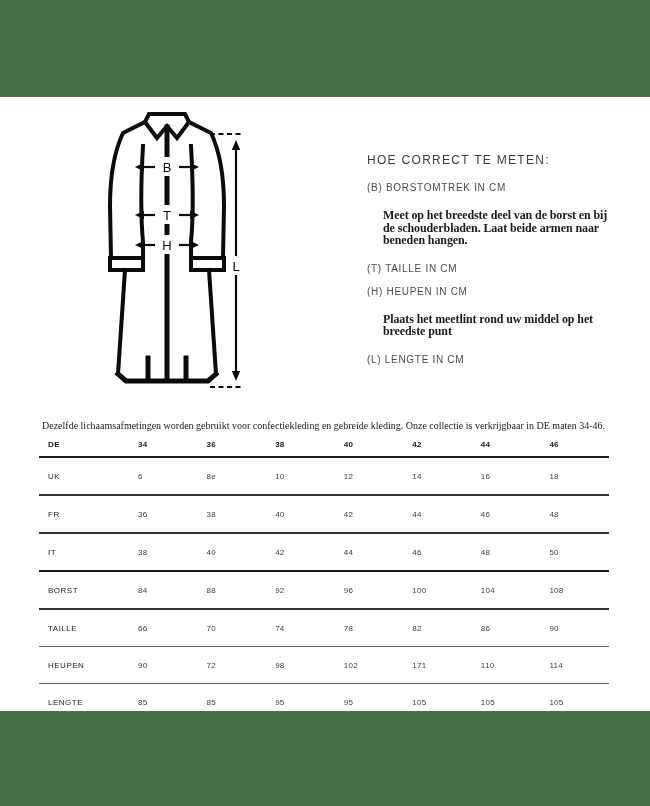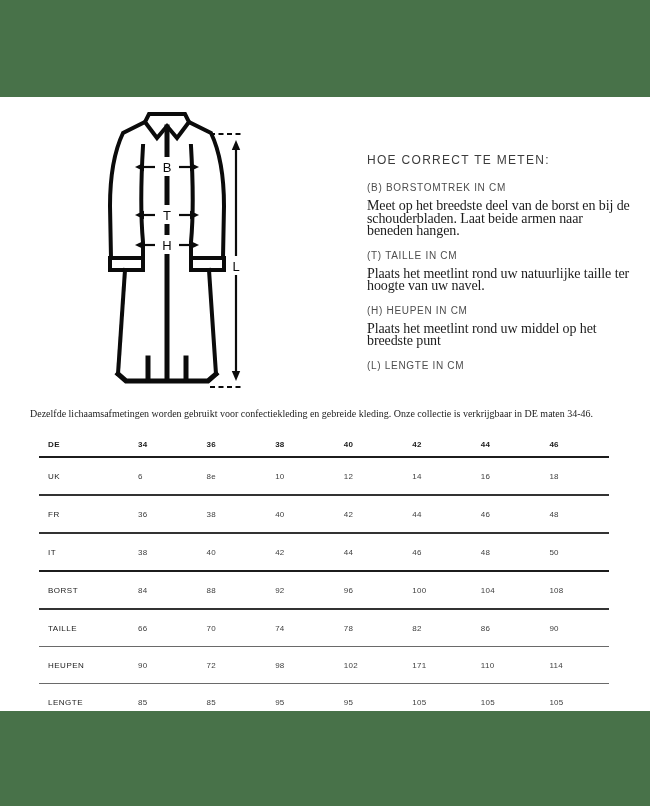--- a/index.html
+++ b/index.html
@@ -9,25 +9,25 @@
   .green-bar.top{top:0;height:97px;}
   .green-bar.bottom{top:711px;height:95px;}
 
   
   .diagram{position:absolute;left:92px;top:110px;width:152px;height:282px;}
 
   
   .instructions{position:absolute;left:367px;top:153px;width:264px;color:#1d1d1d;}
   .ins-title{font-size:12px;letter-spacing:1.3px;color:#3c3c3c;margin:0 0 15px 0;}
   .ins-label{font-size:10px;letter-spacing:.7px;color:#4d4d4d;margin:12px 0 7px 0;}
-  .ins-text{font-family:"Liberation Serif",serif;font-size:14px;letter-spacing:-.1px;
-            line-height:12.5px;color:#1b1b1b;margin:0;}
-
-  
-  .intro{position:absolute;left:30px;top:408px;margin:0;white-space:nowrap;
+  .ins-text{font-family:"Liberation Serif",serif;font-size:12px;letter-spacing:-.1px;
+            line-height:12.5px;color:#1b1b1b;margin:16px;font-weight:bold;}
+
+  
+  .intro{position:absolute;left:30px;top:408px;margin:12px;white-space:nowrap;
          font-family:"Liberation Serif",serif;font-size:10px;color:#1b1b1b;}
 
   
   .size-table{position:absolute;left:39px;top:432px;width:570px;border-collapse:collapse;
               table-layout:fixed;}
   .size-table col.lblcol{width:90px;}
   .size-table td{height:36px;vertical-align:middle;padding:0 0 0 9px;
                  font-size:8px;color:#3e3e3e;letter-spacing:.3px;}
   .size-table td.lbl{font-weight:400;letter-spacing:.5px;color:#222;}
   .size-table tr{border-bottom:2px solid #333;}
@@ -106,21 +106,20 @@
     <text x="144" y="161" text-anchor="middle" font-size="13" fill="#0b0b0b">L</text>
   </svg>
 
   <div class="instructions">
     <div class="ins-title">HOE CORRECT TE METEN:</div>
 
     <div class="ins-label">(B) BORSTOMTREK IN CM</div>
     <p class="ins-text">Meet op het breedste deel van de borst en bij de schouderbladen. Laat beide armen naar beneden hangen.</p>
 
     <div class="ins-label">(T) TAILLE IN CM</div>
-    <p class="ins-text">Plaats het meetlint rond uw natuurlijke taille ter hoogte van uw navel.</p>
 
     <div class="ins-label">(H) HEUPEN IN CM</div>
     <p class="ins-text">Plaats het meetlint rond uw middel op het breedste punt</p>
 
     <div class="ins-label">(L) LENGTE IN CM</div>
   </div>
 
   <p class="intro">Dezelfde lichaamsafmetingen worden gebruikt voor confectiekleding en gebreide kleding. Onze collectie is verkrijgbaar in DE maten 34-46.</p>
 
   <table class="size-table">

